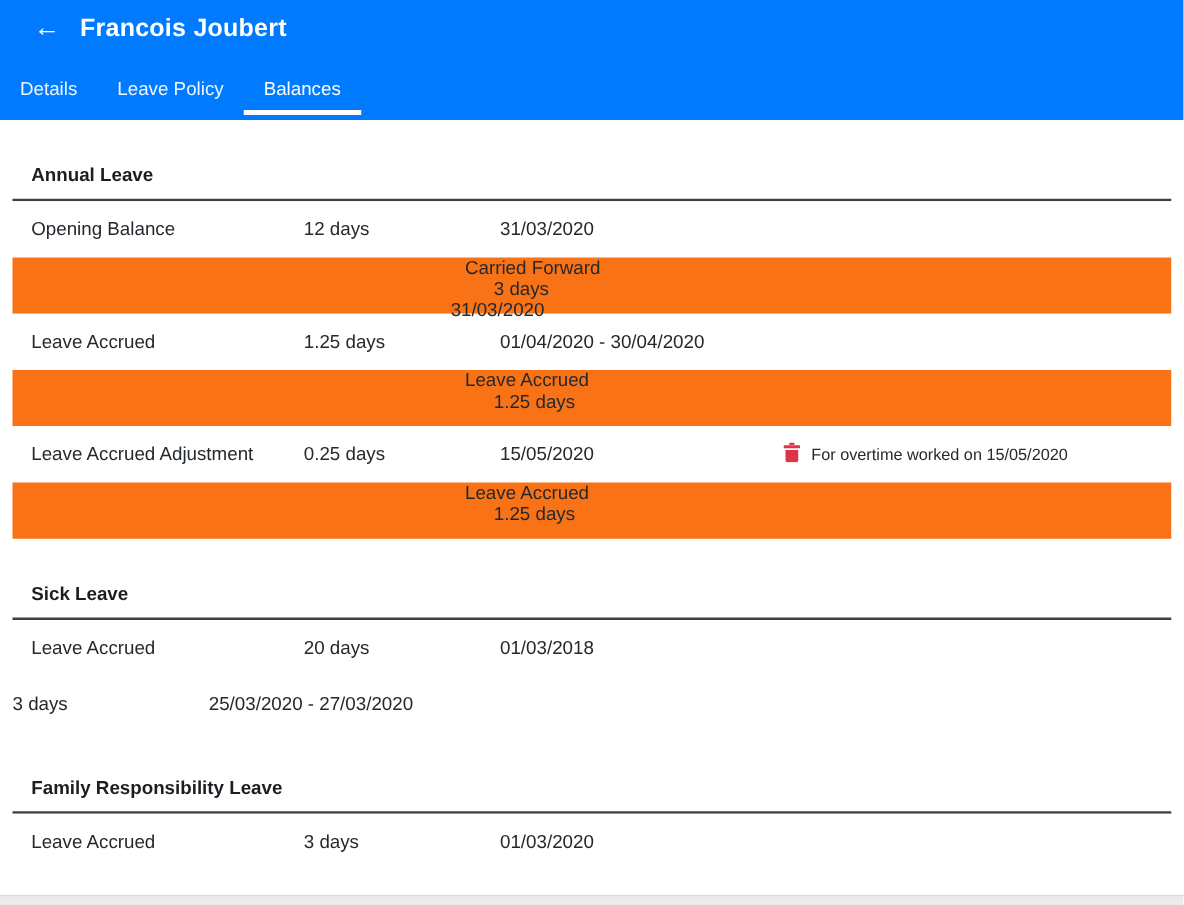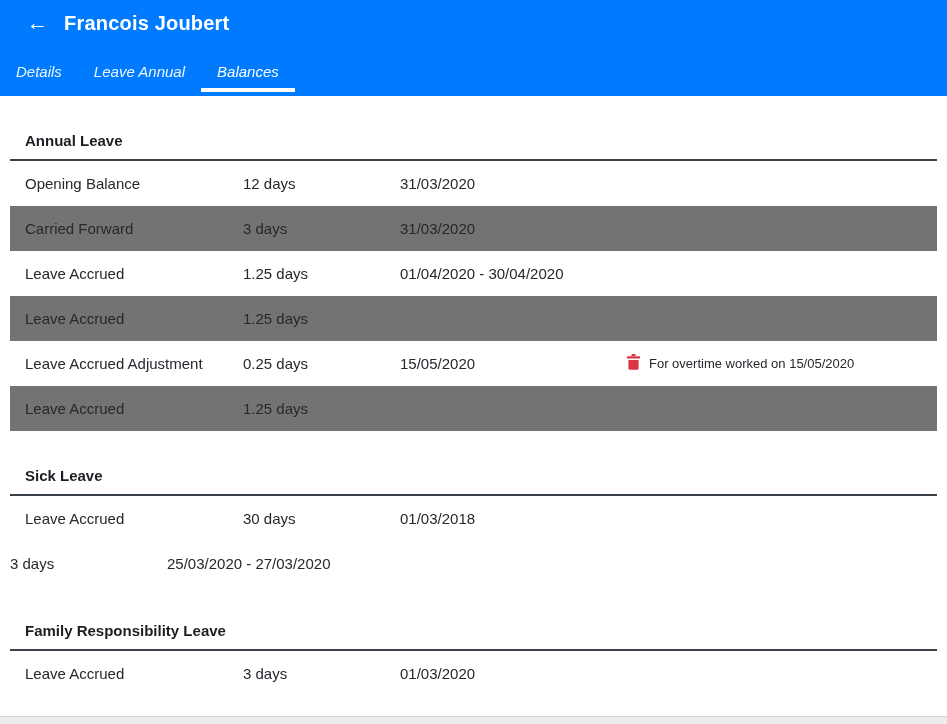--- a/index.html
+++ b/index.html
@@ -44,21 +44,20 @@
     margin-left: 16px;
     font-size: 20px;
     font-weight: 700;
     letter-spacing: 0.2px;
   }
   .tabs {
     position: absolute;
     left: 0;
     bottom: 4px;
     display: flex;
-    font-style: italic;
   }
   .tab {
     padding: 9px 16px 8px;
     font-size: 15px;
     color: rgba(255,255,255,0.93);
     border-bottom: 4px solid transparent;
     cursor: pointer;
   }
   .tab.active {
     color: #ffffff;
@@ -78,21 +77,21 @@
     border-bottom: 2px solid #3a4149;
   }
   .row {
     display: flex;
     align-items: center;
     height: 45px;
     font-size: 15px;
     color: #24292e;
     background: #ffffff;
   }
-  .row.alt { background: #737373; }
+  .row.alt { background: #f97316; flex-direction: column; }
   .cell-label {
     width: 233px;
     padding-left: 15px;
     box-sizing: border-box;
   }
   .cell-amount { width: 157px; }
   .cell-dates { width: 226px; }
   .cell-note {
     flex: 1;
     display: flex;
@@ -133,21 +132,21 @@
 
   <div class="header">
     <div class="header-top">
       <button class="back-btn">
         <span>←</span>
       </button>
       <div class="header-title">Francois Joubert</div>
     </div>
     <div class="tabs">
       <div class="tab">Details</div>
-      <div class="tab">Leave Annual</div>
+      <div class="tab">Leave Policy</div>
       <div class="tab active">Balances</div>
     </div>
   </div>
 
   <div class="content">
 
     <div class="section">
       <div class="section-title">Annual Leave</div>
 
       <div class="row">
@@ -200,21 +199,21 @@
         <div class="cell-amount">1.25 days</div>
         <div class="cell-note"></div>
       </div>
     </div>
 
     <div class="section">
       <div class="section-title">Sick Leave</div>
 
       <div class="row">
         <div class="cell-label">Leave Accrued</div>
-        <div class="cell-amount">30 days</div>
+        <div class="cell-amount">20 days</div>
         <div class="cell-dates">01/03/2018</div>
         <div class="cell-note"></div>
       </div>
 
       <div class="row">
         <div class="cell-amount">3 days</div>
         <div class="cell-dates">25/03/2020 - 27/03/2020</div>
         <div class="cell-note"></div>
       </div>
     </div>

